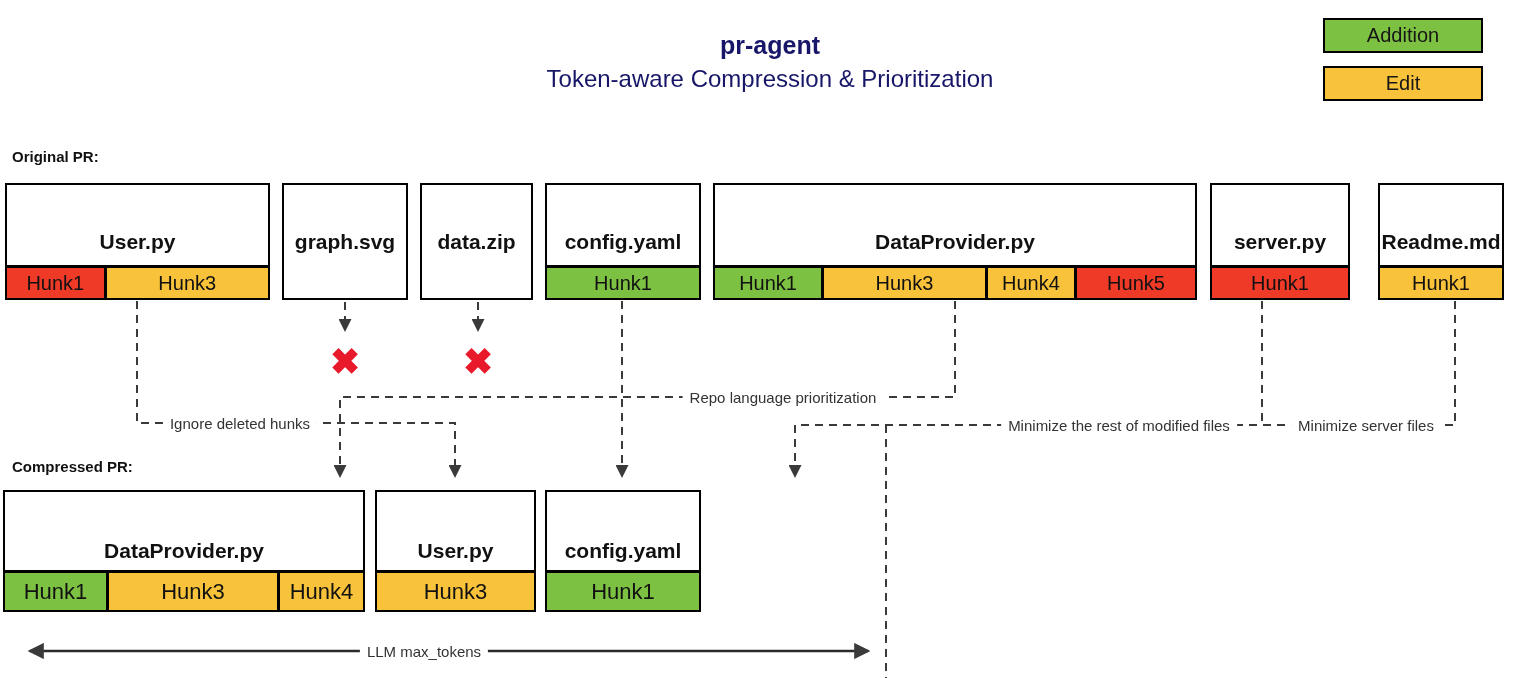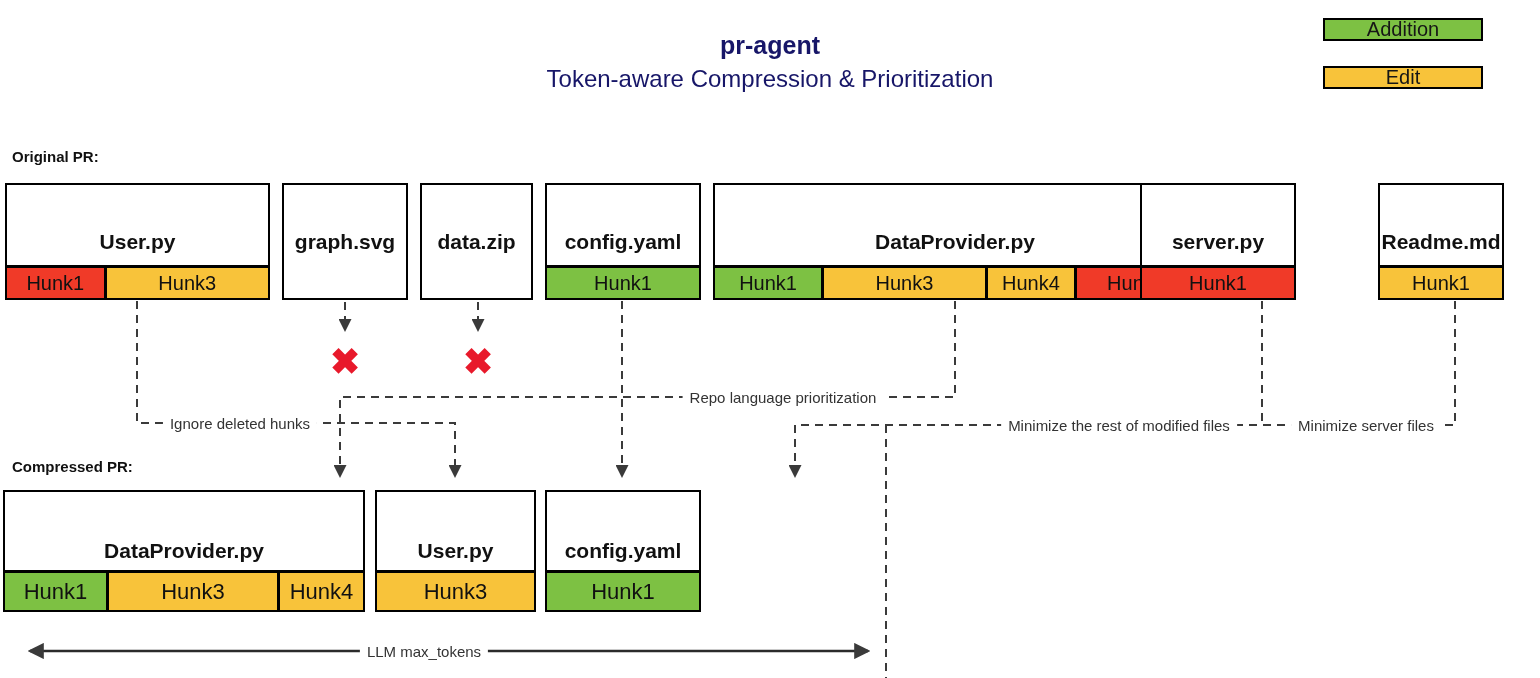--- a/index.html
+++ b/index.html
@@ -6,21 +6,21 @@
   html,body { background:#fff; }
   body { font-family:"Liberation Sans", sans-serif; }
   .canvas { position:relative; width:1540px; height:678px; background:#fff; overflow:hidden; }
   .lines { position:absolute; top:0; left:0; pointer-events:none; }
 
   .title    { position:absolute; top:31px; left:0; width:100%; text-align:center;
               font-size:25px; font-weight:bold; color:#171668; }
   .subtitle { position:absolute; top:65px; left:0; width:100%; text-align:center;
               font-size:24px; color:#171668; }
 
-  .legend-item { position:absolute; left:1323px; width:160px; height:23px;
+  .legend-item { position:absolute; left:1323px; width:160px; height:35px;
                  border:2px solid #000; display:flex; align-items:center; justify-content:center;
                  font-size:20px; color:#161616; }
 
   .section-label { position:absolute; left:12px; font-size:15px; font-weight:bold; color:#111; }
 
   .filebox { position:absolute; border:2px solid #000; background:#fff; }
   .orig { top:183px; height:117px; }
   .comp { top:490px; height:122px; }
   .file-title { position:absolute; top:0; left:0; right:0; bottom:0;
                 display:flex; align-items:center; justify-content:center;
@@ -103,21 +103,21 @@
   <div class="filebox orig" style="left:713px;width:484px">
     <div class="file-title">DataProvider.py</div>
     <div class="hunk-row">
       <div class="hunk" style="width: 22.1%; background: rgb(125, 193, 67);">Hunk1</div>
       <div class="hunk" style="width: 34.1%; background: rgb(248, 195, 58);">Hunk3</div>
       <div class="hunk" style="width: 18.6%; background: rgb(248, 195, 58);">Hunk4</div>
       <div class="hunk" style="width: 25.2%; background: rgb(240, 58, 40);">Hunk5</div>
     </div>
   </div>
 
-  <div class="filebox orig" style="left:1140px;width:156px">
+  <div class="filebox orig" style="left:1210px;width:140px">
     <div class="file-title">server.py</div>
     <div class="hunk-row">
       <div class="hunk" style="width: 100%; background: rgb(240, 58, 40);">Hunk1</div>
     </div>
   </div>
 
   <div class="filebox orig" style="left:1378px;width:126px">
     <div class="file-title">Readme.md</div>
     <div class="hunk-row">
       <div class="hunk" style="width: 100%; background: rgb(248, 195, 58);">Hunk1</div>

